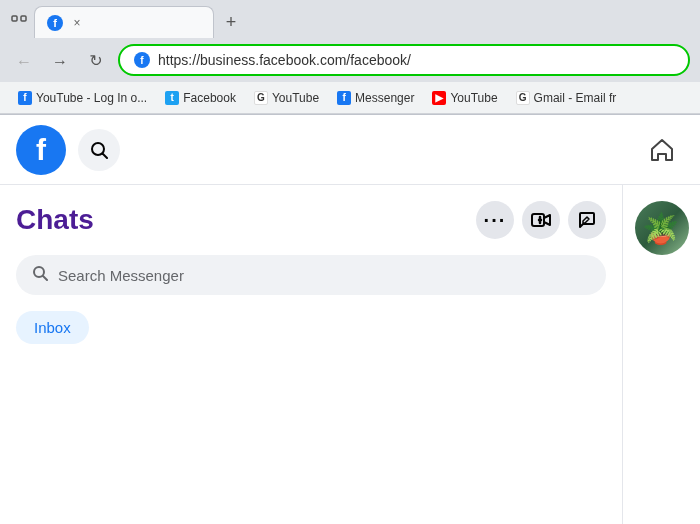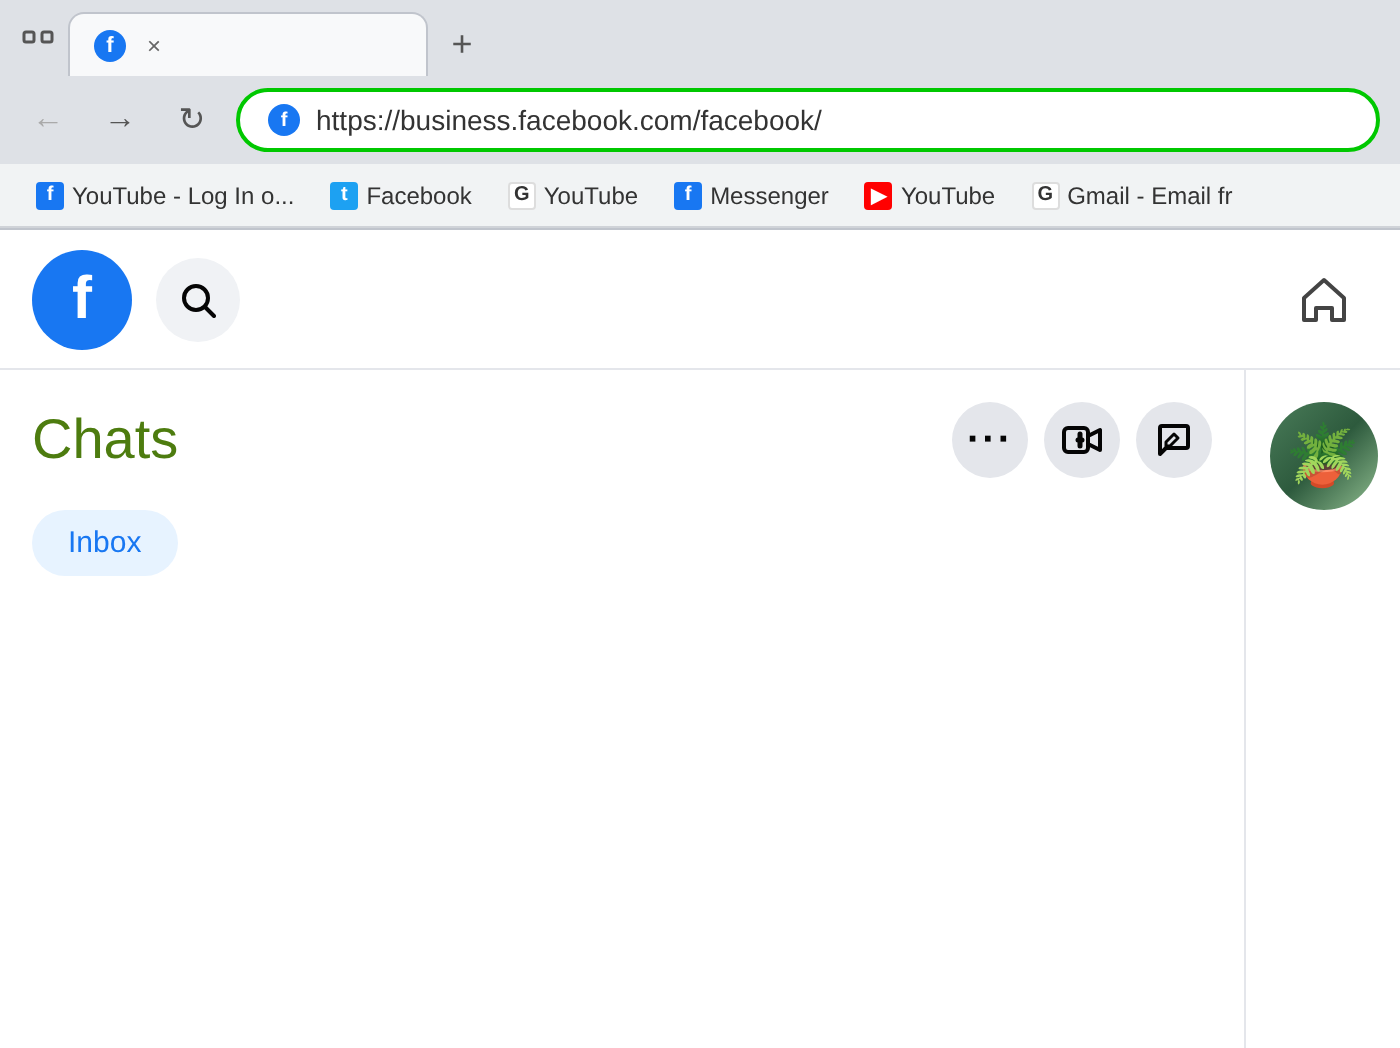--- a/index.html
+++ b/index.html
@@ -255,22 +255,22 @@
     }
 
     
     .chats-header {
       display: flex;
       align-items: center;
       margin-bottom: 16px;
     }
     .chats-title {
       font-size: 28px;
-      font-weight: 400;
-      color: #4d7c0f;
+      font-weight: 700;
+      color: #4c1d95;
       flex: 1;
     }
     .icon-btn {
       width: 38px;
       height: 38px;
       border-radius: 50%;
       background: #e4e6eb;
       display: flex;
       align-items: center;
       justify-content: center;
@@ -447,20 +447,29 @@
         </div>
         <div class="icon-btn">
           <svg width="18" height="18" viewBox="0 0 18 18" fill="none">
             <path d="M2 16L5 13H15C15.6 13 16 12.6 16 12V3C16 2.4 15.6 2 15 2H3C2.4 2 2 2.4 2 3V16Z" stroke="#050505" stroke-width="2" fill="none" stroke-linejoin="round"></path>
             <path d="M9 6L11 8L7 12H5V10L9 6Z" stroke="#050505" stroke-width="1.5" fill="none" stroke-linejoin="round"></path>
           </svg>
         </div>
       </div>
 
       
+      <div class="search-bar">
+        <span class="search-bar-icon">
+          <svg width="16" height="16" viewBox="0 0 16 16" fill="none">
+            <circle cx="7" cy="7" r="5" stroke="#65676b" stroke-width="2"></circle>
+            <line x1="11" y1="11" x2="15" y2="15" stroke="#65676b" stroke-width="2" stroke-linecap="round"></line>
+          </svg>
+        </span>
+        <span class="search-bar-text">Search Messenger</span>
+      </div>
 
       
       <div class="inbox-pill">
         <span>Inbox</span>
       </div>
 
     </div>
 
     <div class="right-sidebar">
       <div class="avatar-img">

